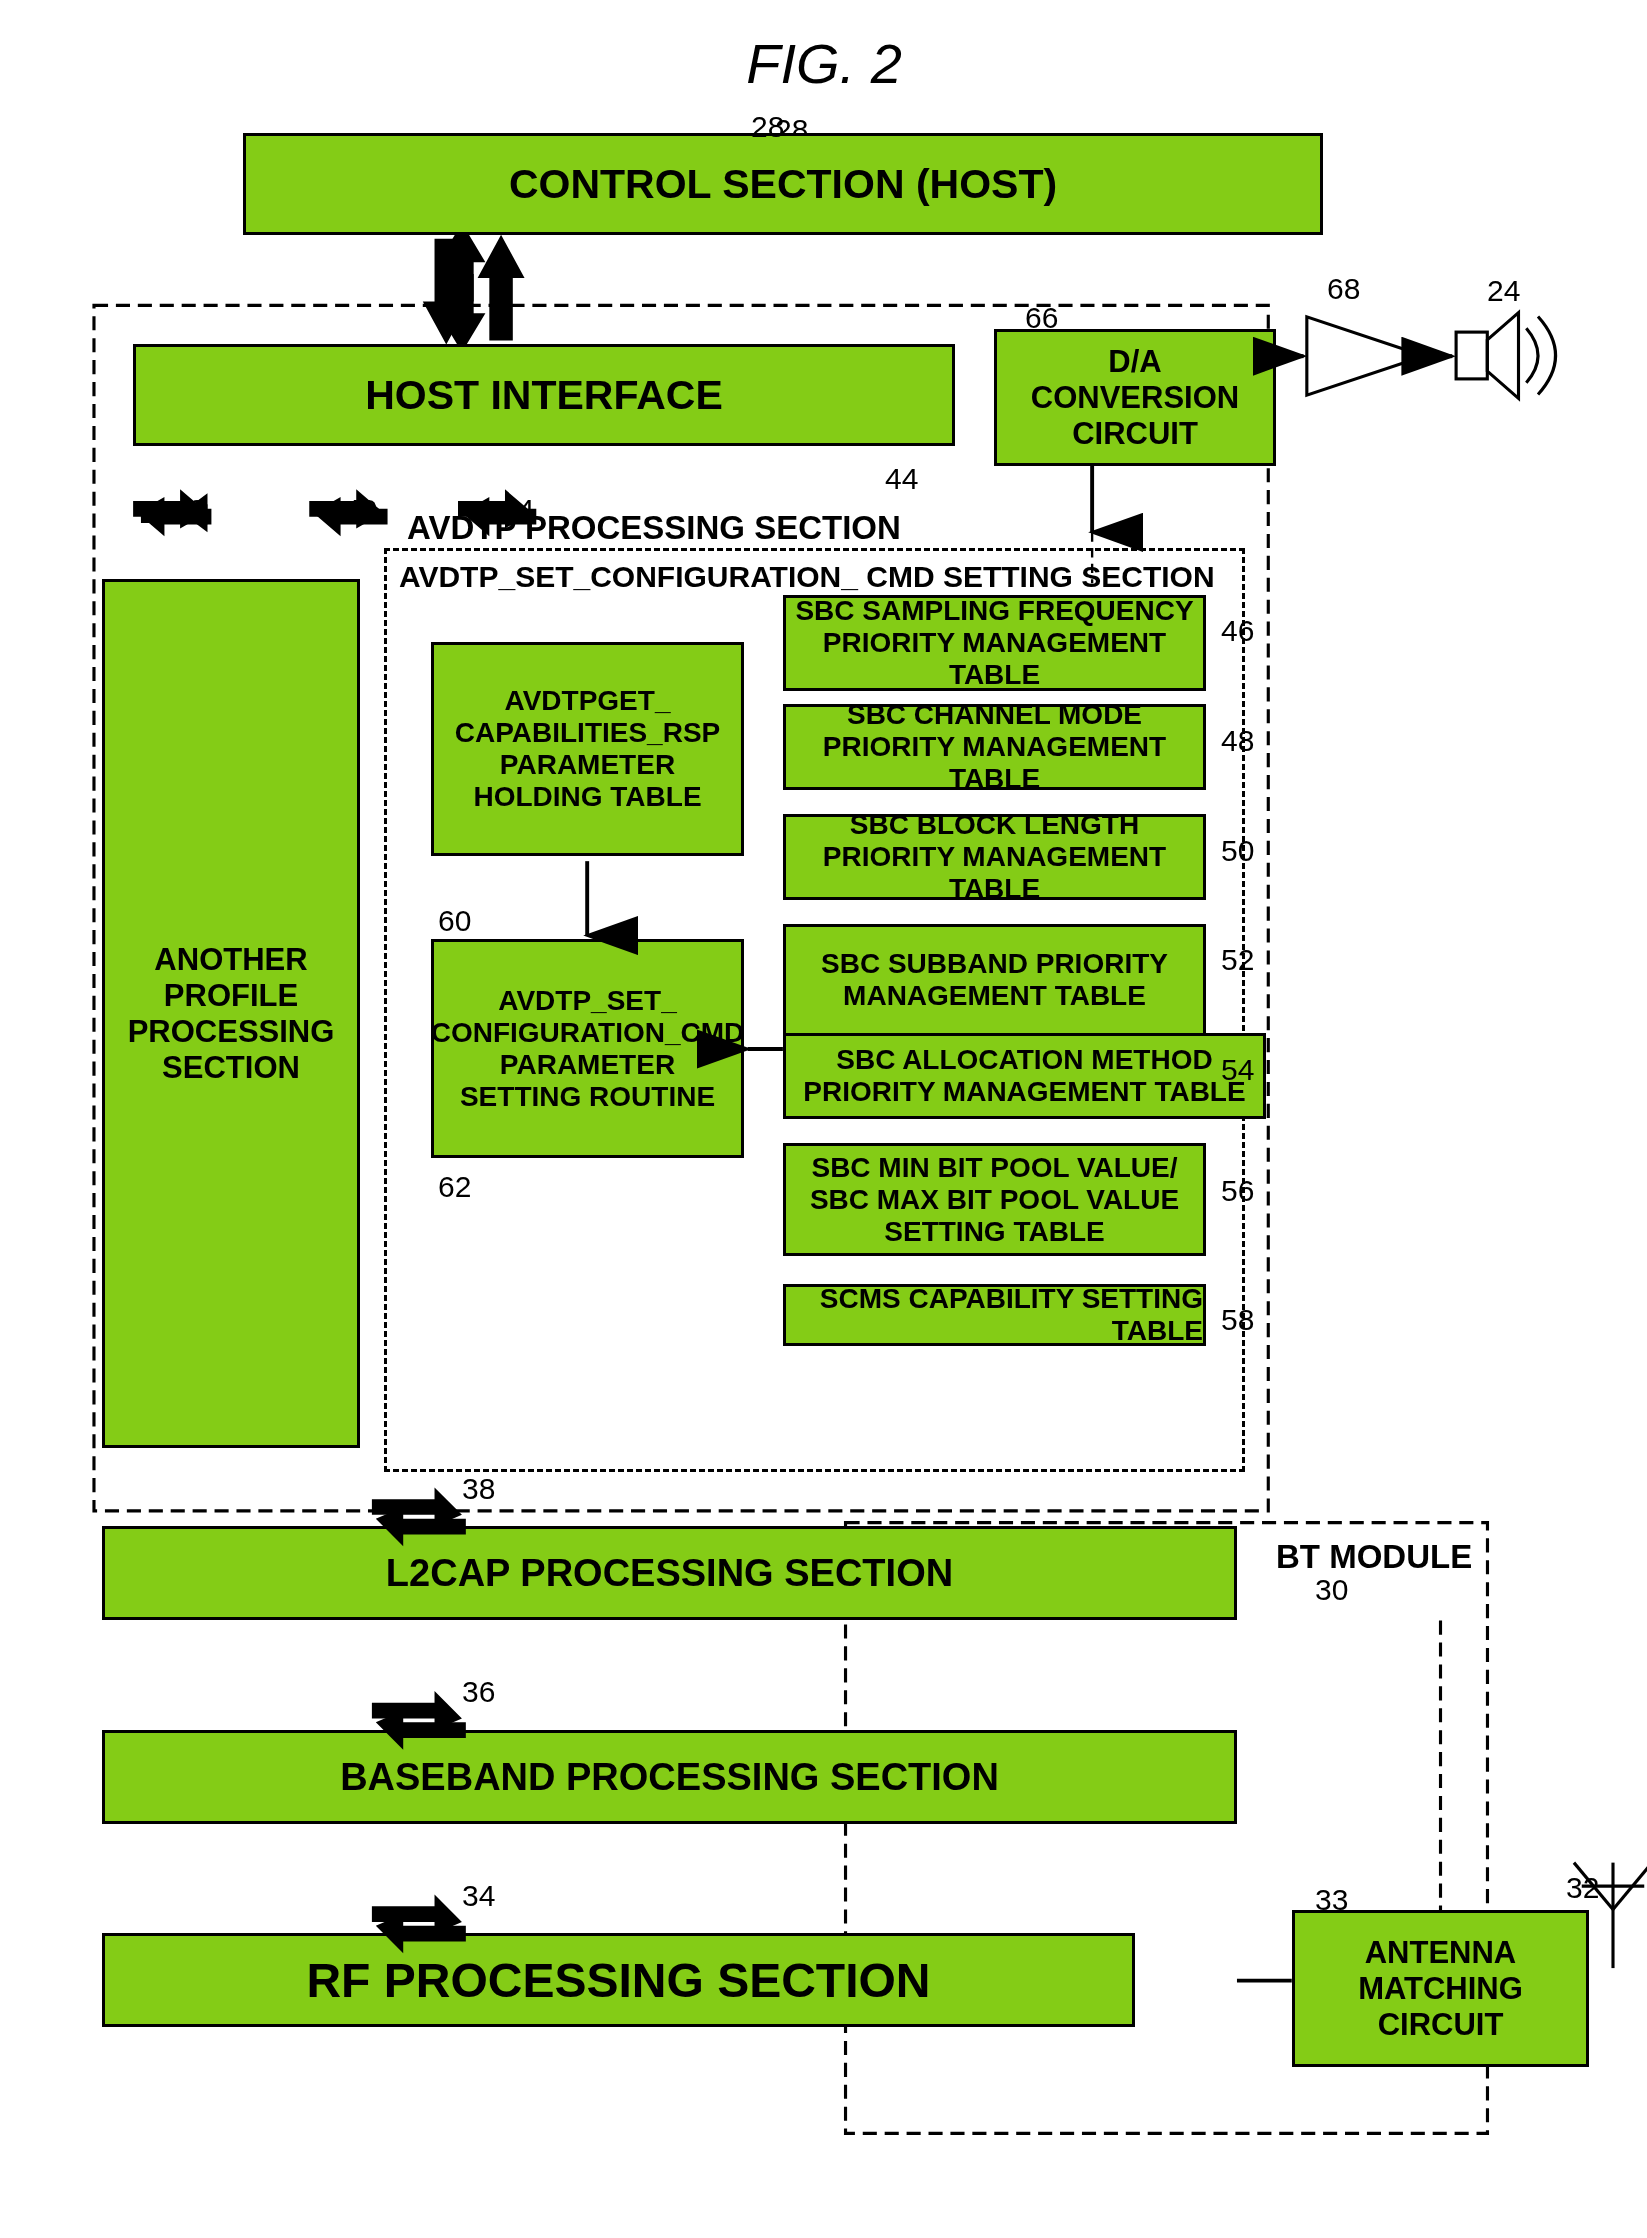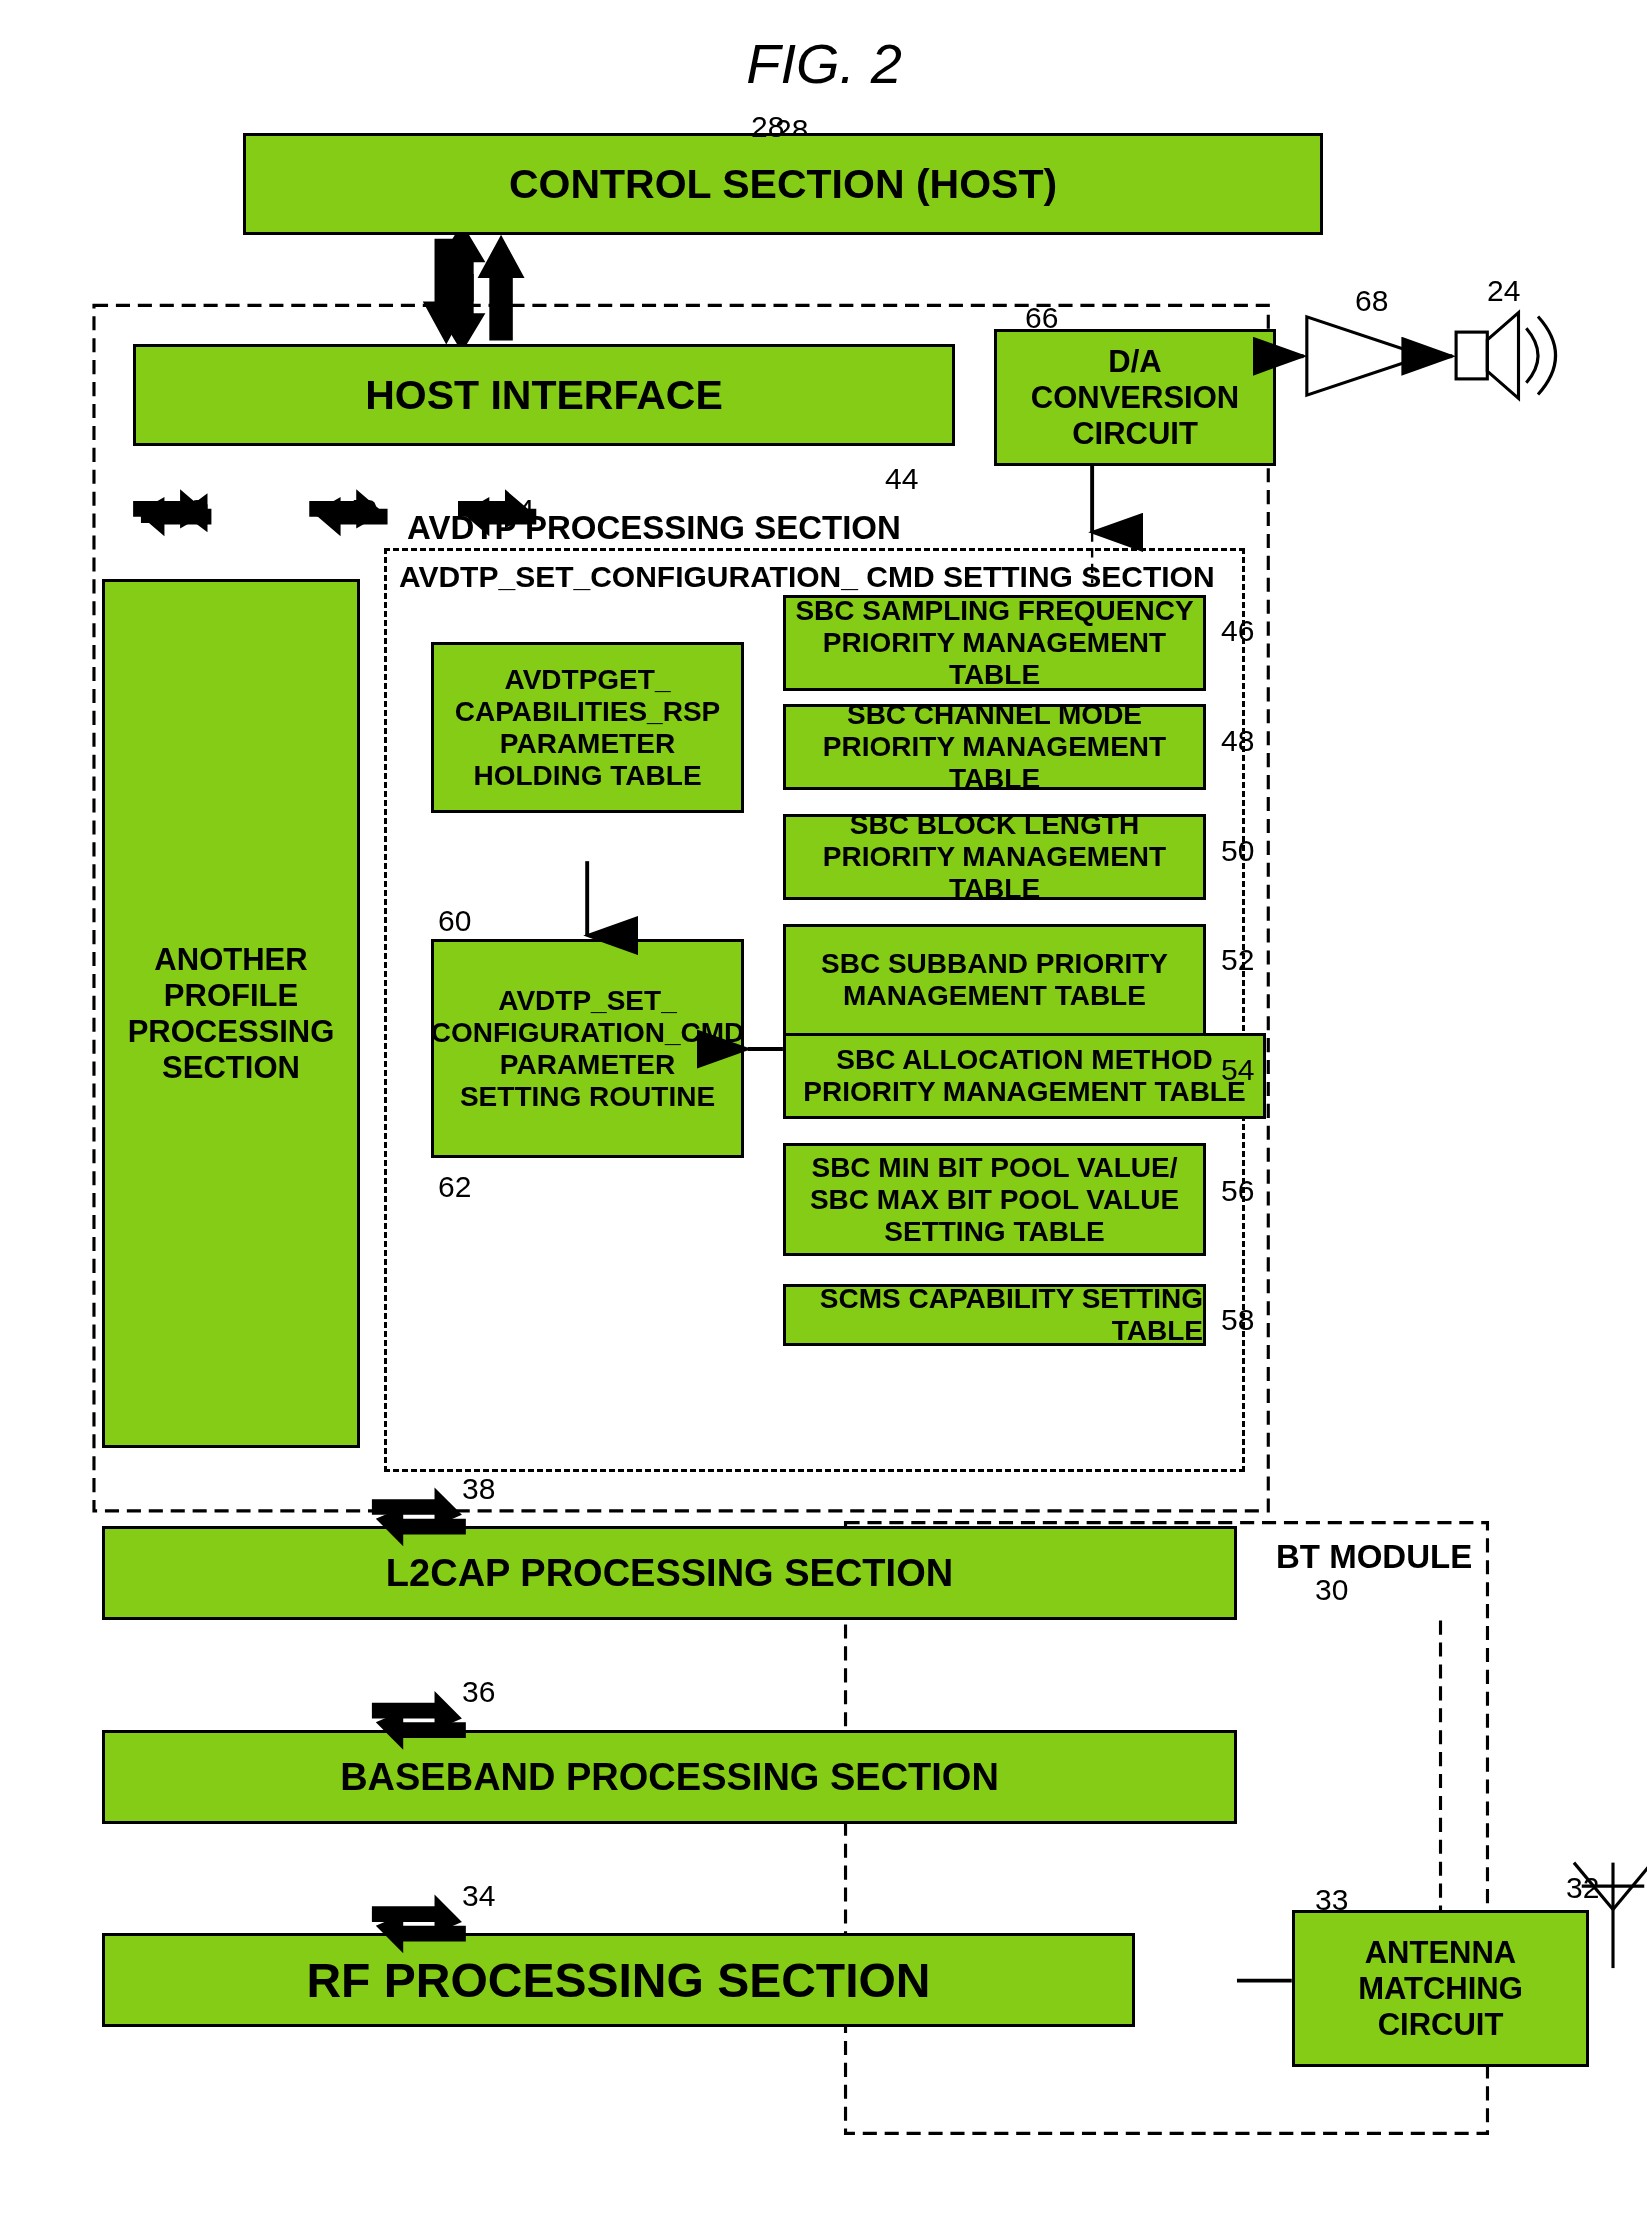--- a/index.html
+++ b/index.html
@@ -98,21 +98,21 @@
   <div class="box" style="top:133px; left:243px; width:1080px; height:102px; font-size:41px;">CONTROL SECTION (HOST)</div>
 
   <div class="box" style="top:344px; left:133px; width:822px; height:102px; font-size:41px;">HOST INTERFACE</div>
 
   <div class="box" style="top:329px; left:994px; width:282px; height:137px; font-size:31px; white-space:pre-line;">D/A
 CONVERSION
 CIRCUIT</div>
 
   <div class="label-num" style="top:110px; left:751px;">28</div>
   <div class="label-num" style="top:301px; left:1025px;">66</div>
-  <div class="label-num" style="top:284px; left:1327px;margin-left:28px;">68</div>
+  <div class="label-num" style="top:272px; left:1327px;">68</div>
   <div class="label-num" style="top:274px; left:1487px;">24</div>
 
   <svg style="position:absolute;top:309px;left:1299px;" width="141" height="94" viewBox="0 0 180 120">
     <polygon points="10,10 10,110 160,60" fill="none" stroke="#000" stroke-width="4"></polygon>
   </svg>
 
   <svg style="position:absolute;top:297px;left:1448px;" width="141" height="117" viewBox="0 0 180 150">
     <rect x="10" y="45" width="40" height="60" fill="none" stroke="#000" stroke-width="4"></rect>
     <polygon points="50,55 90,20 90,130 50,95" fill="none" stroke="#000" stroke-width="4"></polygon>
     <path d="M100,40 Q130,75 100,110" fill="none" stroke="#000" stroke-width="4"></path>
@@ -123,21 +123,21 @@
 
   <div style="position:absolute;top:548px;left:384px;width:861px;height:924px;border:3.1px dashed #000;"></div>
 
   <div style="position:absolute;top:560px;left:399px;font-size:30px;font-weight:bold;">AVDTP_SET_CONFIGURATION_ CMD SETTING SECTION</div>
 
   <div class="box" style="top:579px;left:102px;width:258px;height:869px;font-size:31px;white-space:pre-line;">ANOTHER
 PROFILE
 PROCESSING
 SECTION</div>
 
-  <div class="box" style="top:642px;left:431px;width:313px;height:171px;font-size:28px;white-space:pre-line;">AVDTPGET_
+  <div class="box" style="top:642px;left:431px;width:313px;height:214px;font-size:28px;white-space:pre-line;">AVDTPGET_
 CAPABILITIES_RSP
 PARAMETER
 HOLDING TABLE</div>
 
   <div class="box" style="top:939px;left:431px;width:313px;height:219px;font-size:28px;white-space:pre-line;">AVDTP_SET_
 CONFIGURATION_CMD
 PARAMETER
 SETTING ROUTINE</div>
 
   <div class="box" style="top:595px;left:783px;width:423px;height:96px;font-size:28px;">SBC SAMPLING FREQUENCY

